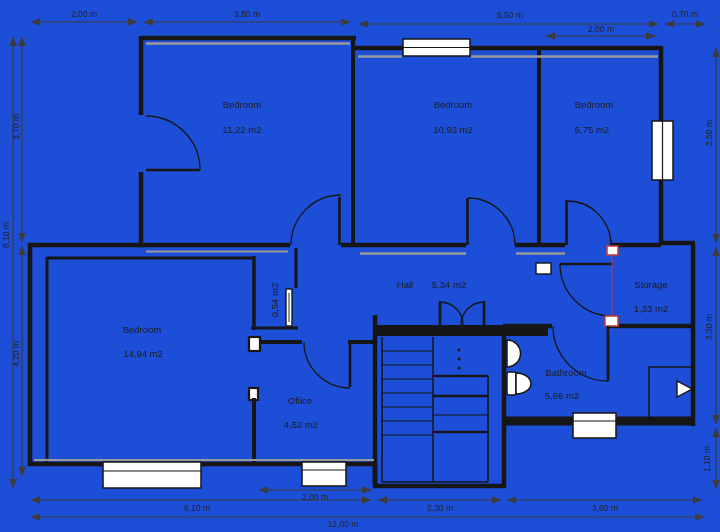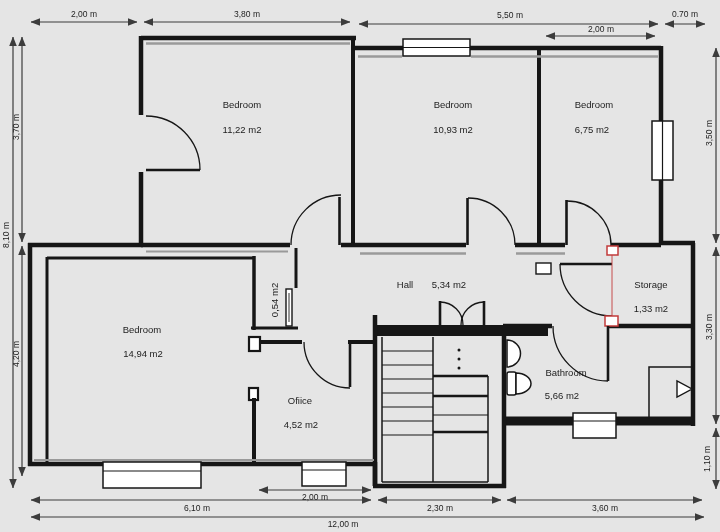--- a/index.html
+++ b/index.html
@@ -1,17 +1,17 @@
 <!DOCTYPE html>
 <html><head>
 <meta charset="utf-8">
 <style>
   html,body{margin:0;padding:0;background:#ffffff;}
   .plan-wrap{
-    position:relative;width:720px;height:532px;background:#e5e5e5;
+    position:relative;width:720px;height:532px;background:#1d4ed8;
     font-family:"Liberation Sans", sans-serif;overflow:hidden;
   }
   svg{display:block;}
   text{font-family:"Liberation Sans", sans-serif;fill:#1c1c1c;}
   .room-name{font-size:9.5px;}
   .room-area{font-size:9.5px;}
   .dim{font-size:8.5px;fill:#232323;}
   .wall{stroke:#161616;stroke-linecap:butt;fill:none;}
   .thin{stroke:#161616;fill:none;}
   .gray{stroke:#9a9a9a;fill:none;}

